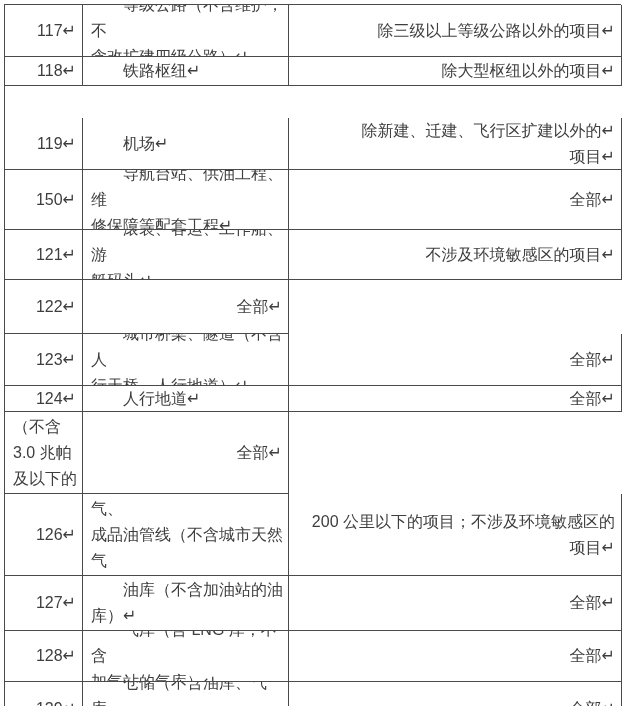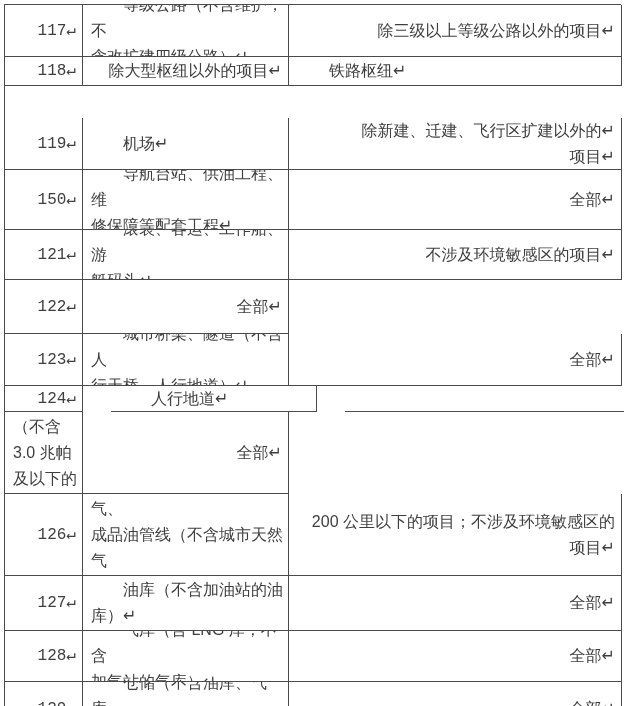--- a/index.html
+++ b/index.html
@@ -22,42 +22,42 @@
   .td {
     border-right: 1px solid #4a4a4a;
     border-bottom: 1px solid #4a4a4a;
     display: flex;
     flex-direction: column;
     justify-content: center;
     font-size: 16px;
     line-height: 26px;
     overflow: hidden;
   }
-  .c1 { align-items: flex-end; padding-right: 6px; font-family: Liberation Mono, monospace; }
+  .c1 { align-items: flex-end; padding-right: 6px; }
   .num { white-space: nowrap; }
   .c2 .txt {
     white-space: pre-line;
     text-indent: 2em;
     padding: 0 4px 0 8px;
     text-align: left;
   }
   .c3 .txt {
     white-space: pre-line;
     text-align: right;
     padding: 0 6px;
   }
   
   .r0  { height: 52px; }
   .r1  { height: 29px; }
   .r2  { height: 52px; margin-top: 32px; }
   .r3  { height: 60px; }
   .r4  { height: 50px; }
   .r5  { height: 54px; }
   .r6  { height: 52px; }
-  .r7  { height: 26px; gap: 28px; }
+  .r7  { height: 26px; }
   .r8  { height: 82px; }
   .r9  { height: 82px; }
   .r10 { height: 55px; }
   .r11 { height: 51px; }
   .r12 { height: 54px; }
   .rp  { height: 6px; }
   .rp .td { border-bottom: none; }
 </style>
 </head>
 <body>
@@ -74,25 +74,25 @@
       </div>
     <div class="td c3">
         <div class="txt">除三级以上等级公路以外的项目↵</div>
       </div>
   </div>
 
   <div class="tr r1">
     <div class="td c1">
         <span class="num">118↵</span>
       </div>
+    <div class="td c2">
+        <div class="txt">铁路枢纽↵</div>
+      </div>
     <div class="td c3">
         <div class="txt">除大型枢纽以外的项目↵</div>
-      </div>
-    <div class="td c2">
-        <div class="txt">铁路枢纽↵</div>
       </div>
   </div>
 
   <div class="tr r2">
     <div class="td c1">
         <span class="num">119↵</span>
       </div>
     <div class="td c2">
         <div class="txt">机场↵</div>
       </div>

